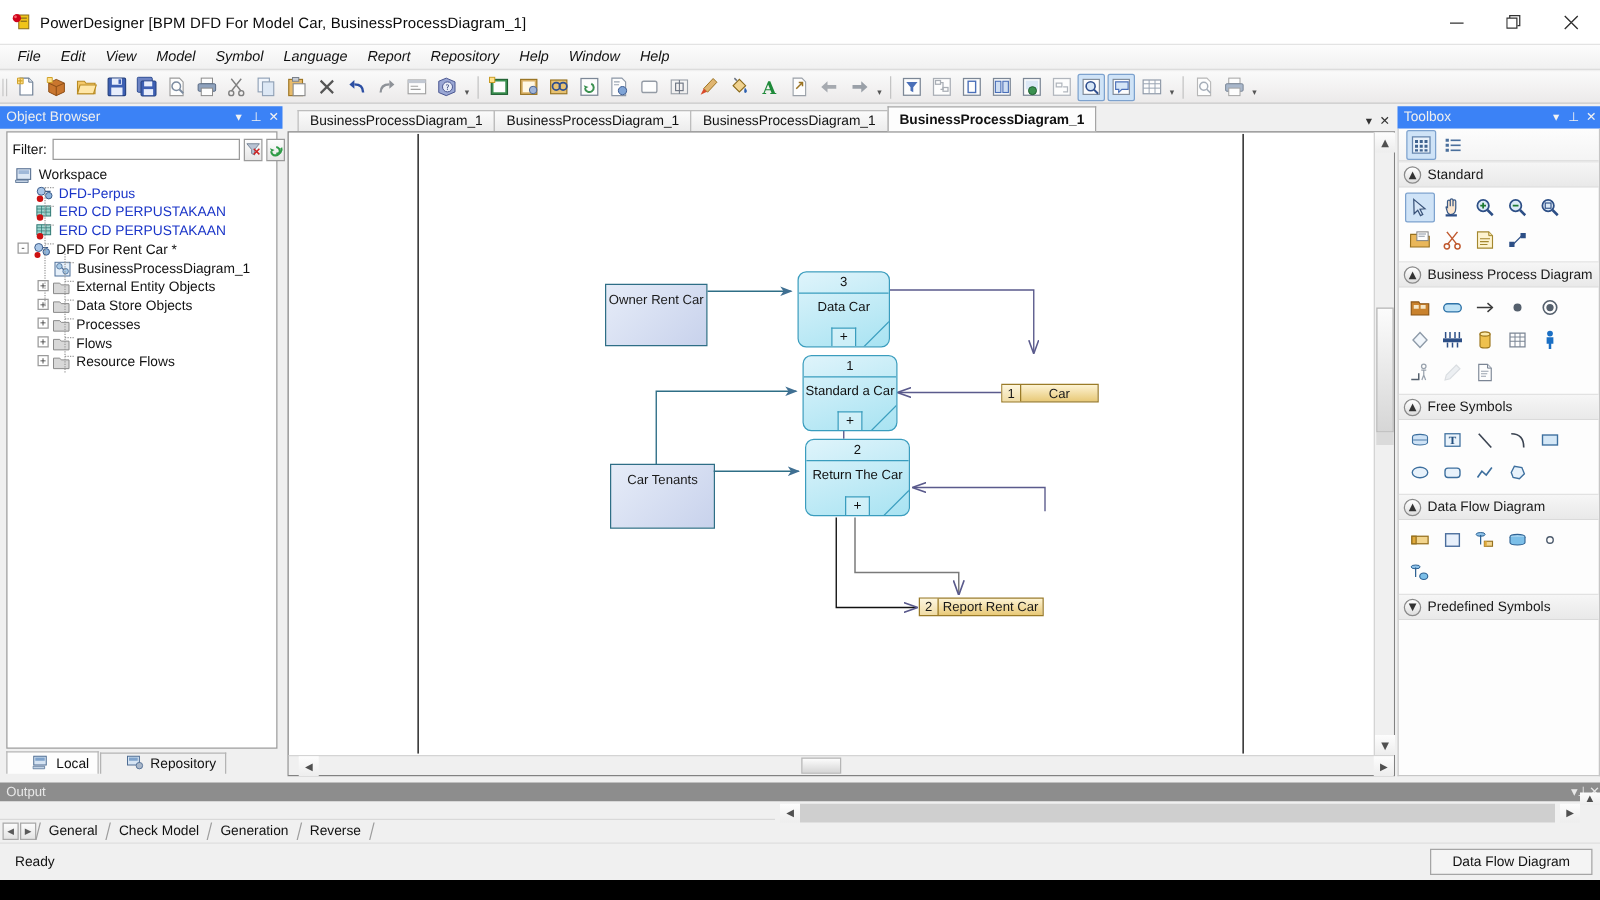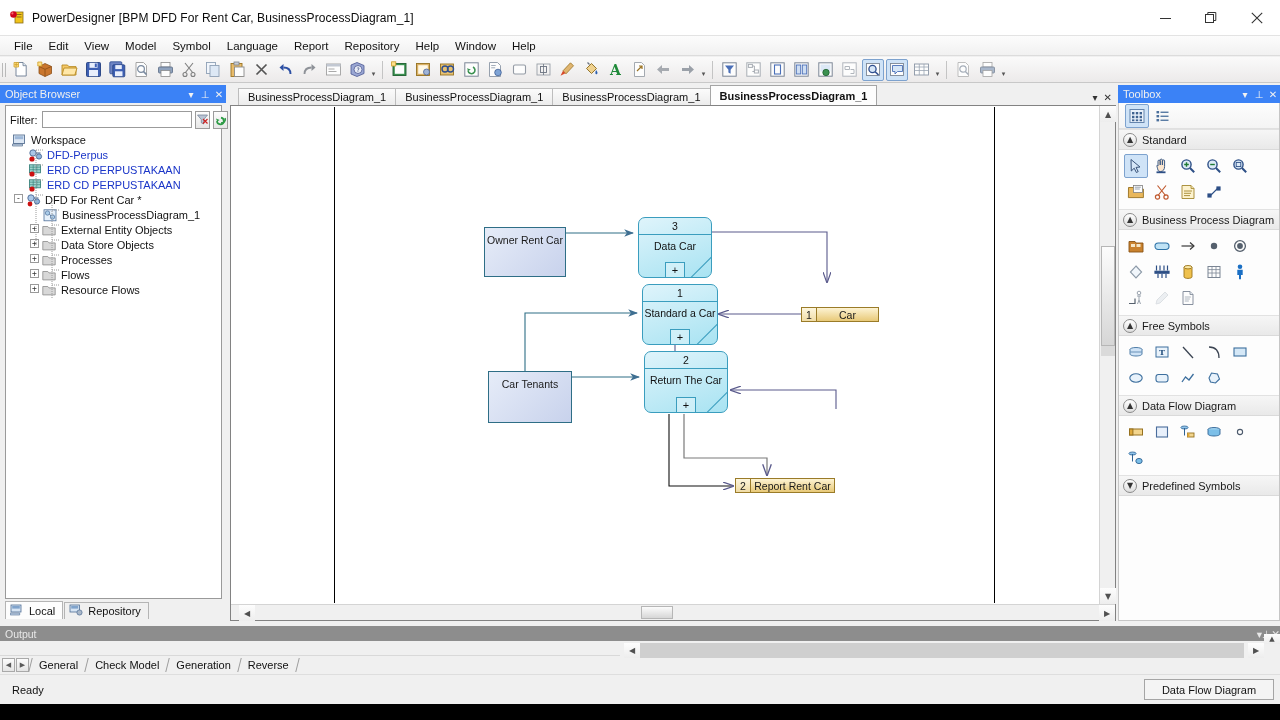--- a/index.html
+++ b/index.html
@@ -37,21 +37,21 @@
     font-size:13px; color:#222; font-family:"DejaVu Sans", sans-serif;
   }
 
   
   .menubar {
     position:absolute; left:0; top:36px; width:1280px; height:20px;
     background: linear-gradient(#fcfcfc,#f1f1f1);
     display:flex; align-items:center; padding-left:6px;
     border-bottom:1px solid #dcdcdc;
   }
-  .menuitem { padding:2px 8px; font-size:11.5px; color:#111; }
+  .menuitem { padding:2px 8px; font-size:11.5px; color:#111;font-style:italic; }
 
   
   .toolbar {
     position:absolute; left:0; top:57px; width:1280px; height:26px;
     background: linear-gradient(#fafafa,#eceaea);
     display:flex; align-items:center;
     border-bottom:1px solid #c8c8c8;
   }
   .tbtn {
     width:22px; height:22px; margin:0 1px;
@@ -120,21 +120,21 @@
     font-size:8px; line-height:7px; color:#333; margin-right:3px;
     font-family:"DejaVu Sans Mono", monospace;
   }
   .ico { width:16px; height:14px; margin-right:3px; position:relative; flex:0 0 auto;}
 
   .localtabs {
     position:absolute; left:5px; top:516px; width:217px; height:18px;
     display:flex; align-items:flex-end;
   }
   .ltab {
-    height:17px; padding:0 7px 0 4px; display:flex; align-items:center;
+    height:17px; padding:0 7px 0 20px; display:flex; align-items:center;
     background:#f0f0f0; border:1px solid #b4b4b4; border-bottom:none;
     font-size:11px; color:#111; margin-right:1px;
   }
   .ltab.sel { background:#fdfdfd; height:18px; }
 
   
   .center {
     position:absolute; left:230px; top:85px; width:886px; height:536px;
     background:#f0f0f0;
   }
@@ -325,21 +325,21 @@
   <div class="titlebar">
     <span class="appicon">
       <svg width="16" height="16" viewBox="0 0 16 16">
         <rect x="6" y="2" width="8" height="11" fill="#f0c419" stroke="#8a6d1a" stroke-width="0.8"></rect>
         <rect x="7.5" y="4" width="5" height="1" fill="#8a6d1a"></rect>
         <rect x="7.5" y="6.5" width="5" height="1" fill="#8a6d1a"></rect>
         <circle cx="4.5" cy="4.5" r="3.3" fill="#d0021b"></circle>
         <circle cx="3.4" cy="3.4" r="1.1" fill="#ff8a8a" opacity="0.75"></circle>
       </svg>
     </span>
-    <span class="title">PowerDesigner [BPM DFD For Rent Car, BusinessProcessDiagram_1]</span>
+    <span class="title">PowerDesigner [BPM DFD For Model Car, BusinessProcessDiagram_1]</span>
     <div class="winbtns">
       <div class="winbtn">
         <svg width="11" height="11" viewBox="0 0 11 11">
             <rect x="0" y="5" width="11" height="1" fill="#333"></rect>
           </svg>
       </div>
       <div class="winbtn">
         <svg width="12" height="12" viewBox="0 0 12 12" fill="none" stroke="#333" stroke-width="1">
           <rect x="0.5" y="2.5" width="8" height="8"></rect>
             <path d="M2.8 2.3V0.5h8v8H9"></path>

